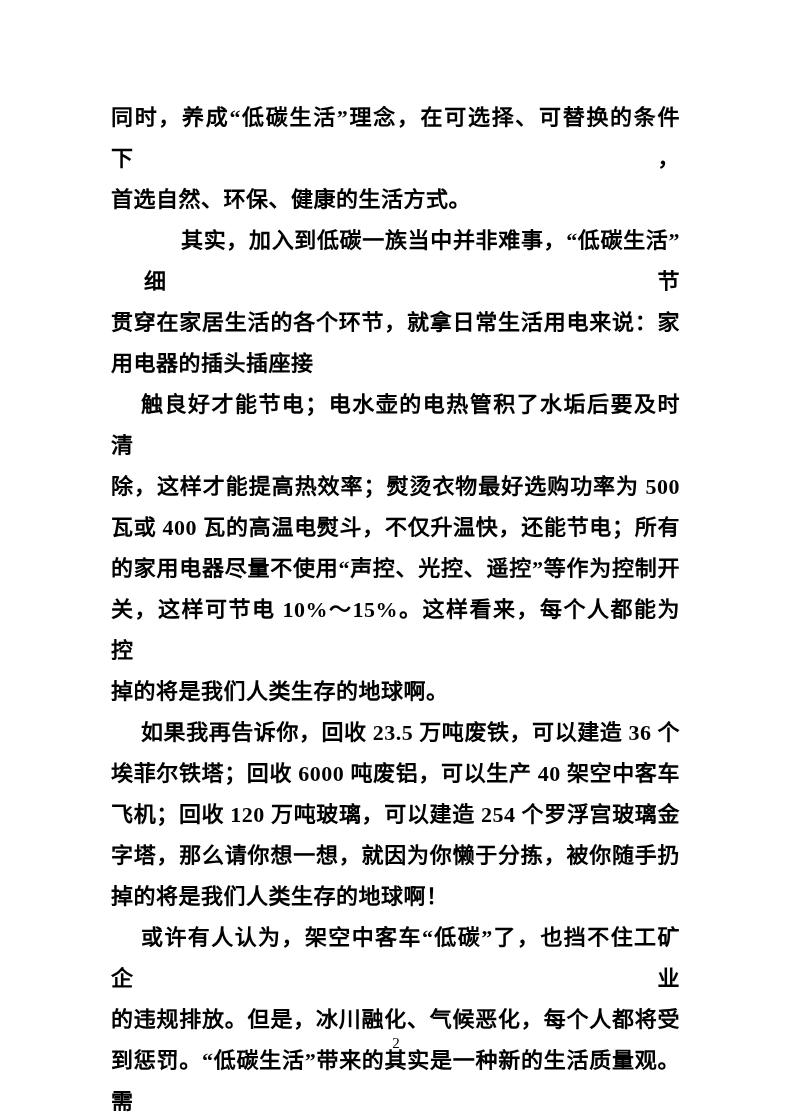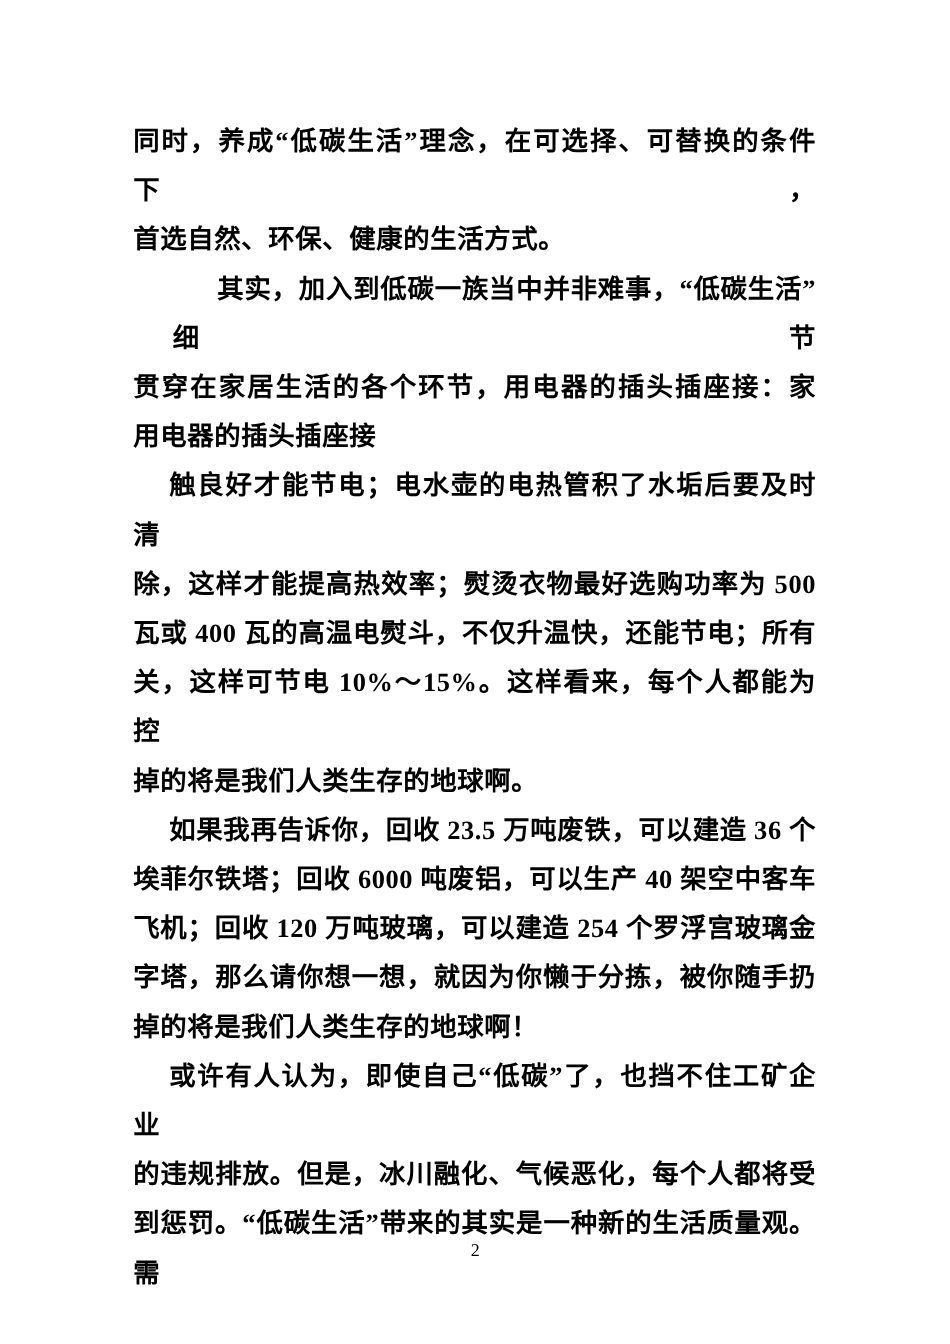--- a/index.html
+++ b/index.html
@@ -67,39 +67,40 @@
 
 <div class="page">
 
   <div class="text-block">
       <p class="paragraph indent-none">
         <span class="line full">同时，养成“低碳生活”理念，在可选择、可替换的条件下，</span>
         <span class="line">首选自然、环保、健康的生活方式。</span>
       </p>
       <p class="paragraph indent-large">
         <span class="line full">其实，加入到低碳一族当中并非难事，“低碳生活”细节</span>
-        <span class="line full">贯穿在家居生活的各个环节，用电器的插头插座接：家</span>
+        <span class="line full">贯穿在家居生活的各个环节，就拿日常生活用电来说：家</span>
         <span class="line">用电器的插头插座接</span>
       </p>
       <p class="paragraph indent-small">
         <span class="line full">触良好才能节电；电水壶的电热管积了水垢后要及时清</span>
         <span class="line full">除，这样才能提高热效率；熨烫衣物最好选购功率为 500</span>
         <span class="line full">瓦或 400 瓦的高温电熨斗，不仅升温快，还能节电；所有</span>
+        <span class="line full">的家用电器尽量不使用“声控、光控、遥控”等作为控制开</span>
         <span class="line full">关，这样可节电 10%～15%。这样看来，每个人都能为控</span>
         <span class="line">掉的将是我们人类生存的地球啊。</span>
       </p>
       <p class="paragraph indent-small">
         <span class="line full">如果我再告诉你，回收 23.5 万吨废铁，可以建造 36 个</span>
         <span class="line full">埃菲尔铁塔；回收 6000 吨废铝，可以生产 40 架空中客车</span>
         <span class="line full">飞机；回收 120 万吨玻璃，可以建造 254 个罗浮宫玻璃金</span>
         <span class="line full">字塔，那么请你想一想，就因为你懒于分拣，被你随手扔</span>
         <span class="line">掉的将是我们人类生存的地球啊！</span>
       </p>
       <p class="paragraph indent-small">
-        <span class="line full">或许有人认为，即使自己“低碳”了，也挡不住工矿企业</span>
+        <span class="line full">或许有人认为，架空中客车“低碳”了，也挡不住工矿企业</span>
         <span class="line full">的违规排放。但是，冰川融化、气候恶化，每个人都将受</span>
         <span class="line full">到惩罚。“低碳生活”带来的其实是一种新的生活质量观。需</span>
       </p>
     </div>
 
   <div class="footer">
     <span class="page-number">2</span>
   </div>
 
 </div>

